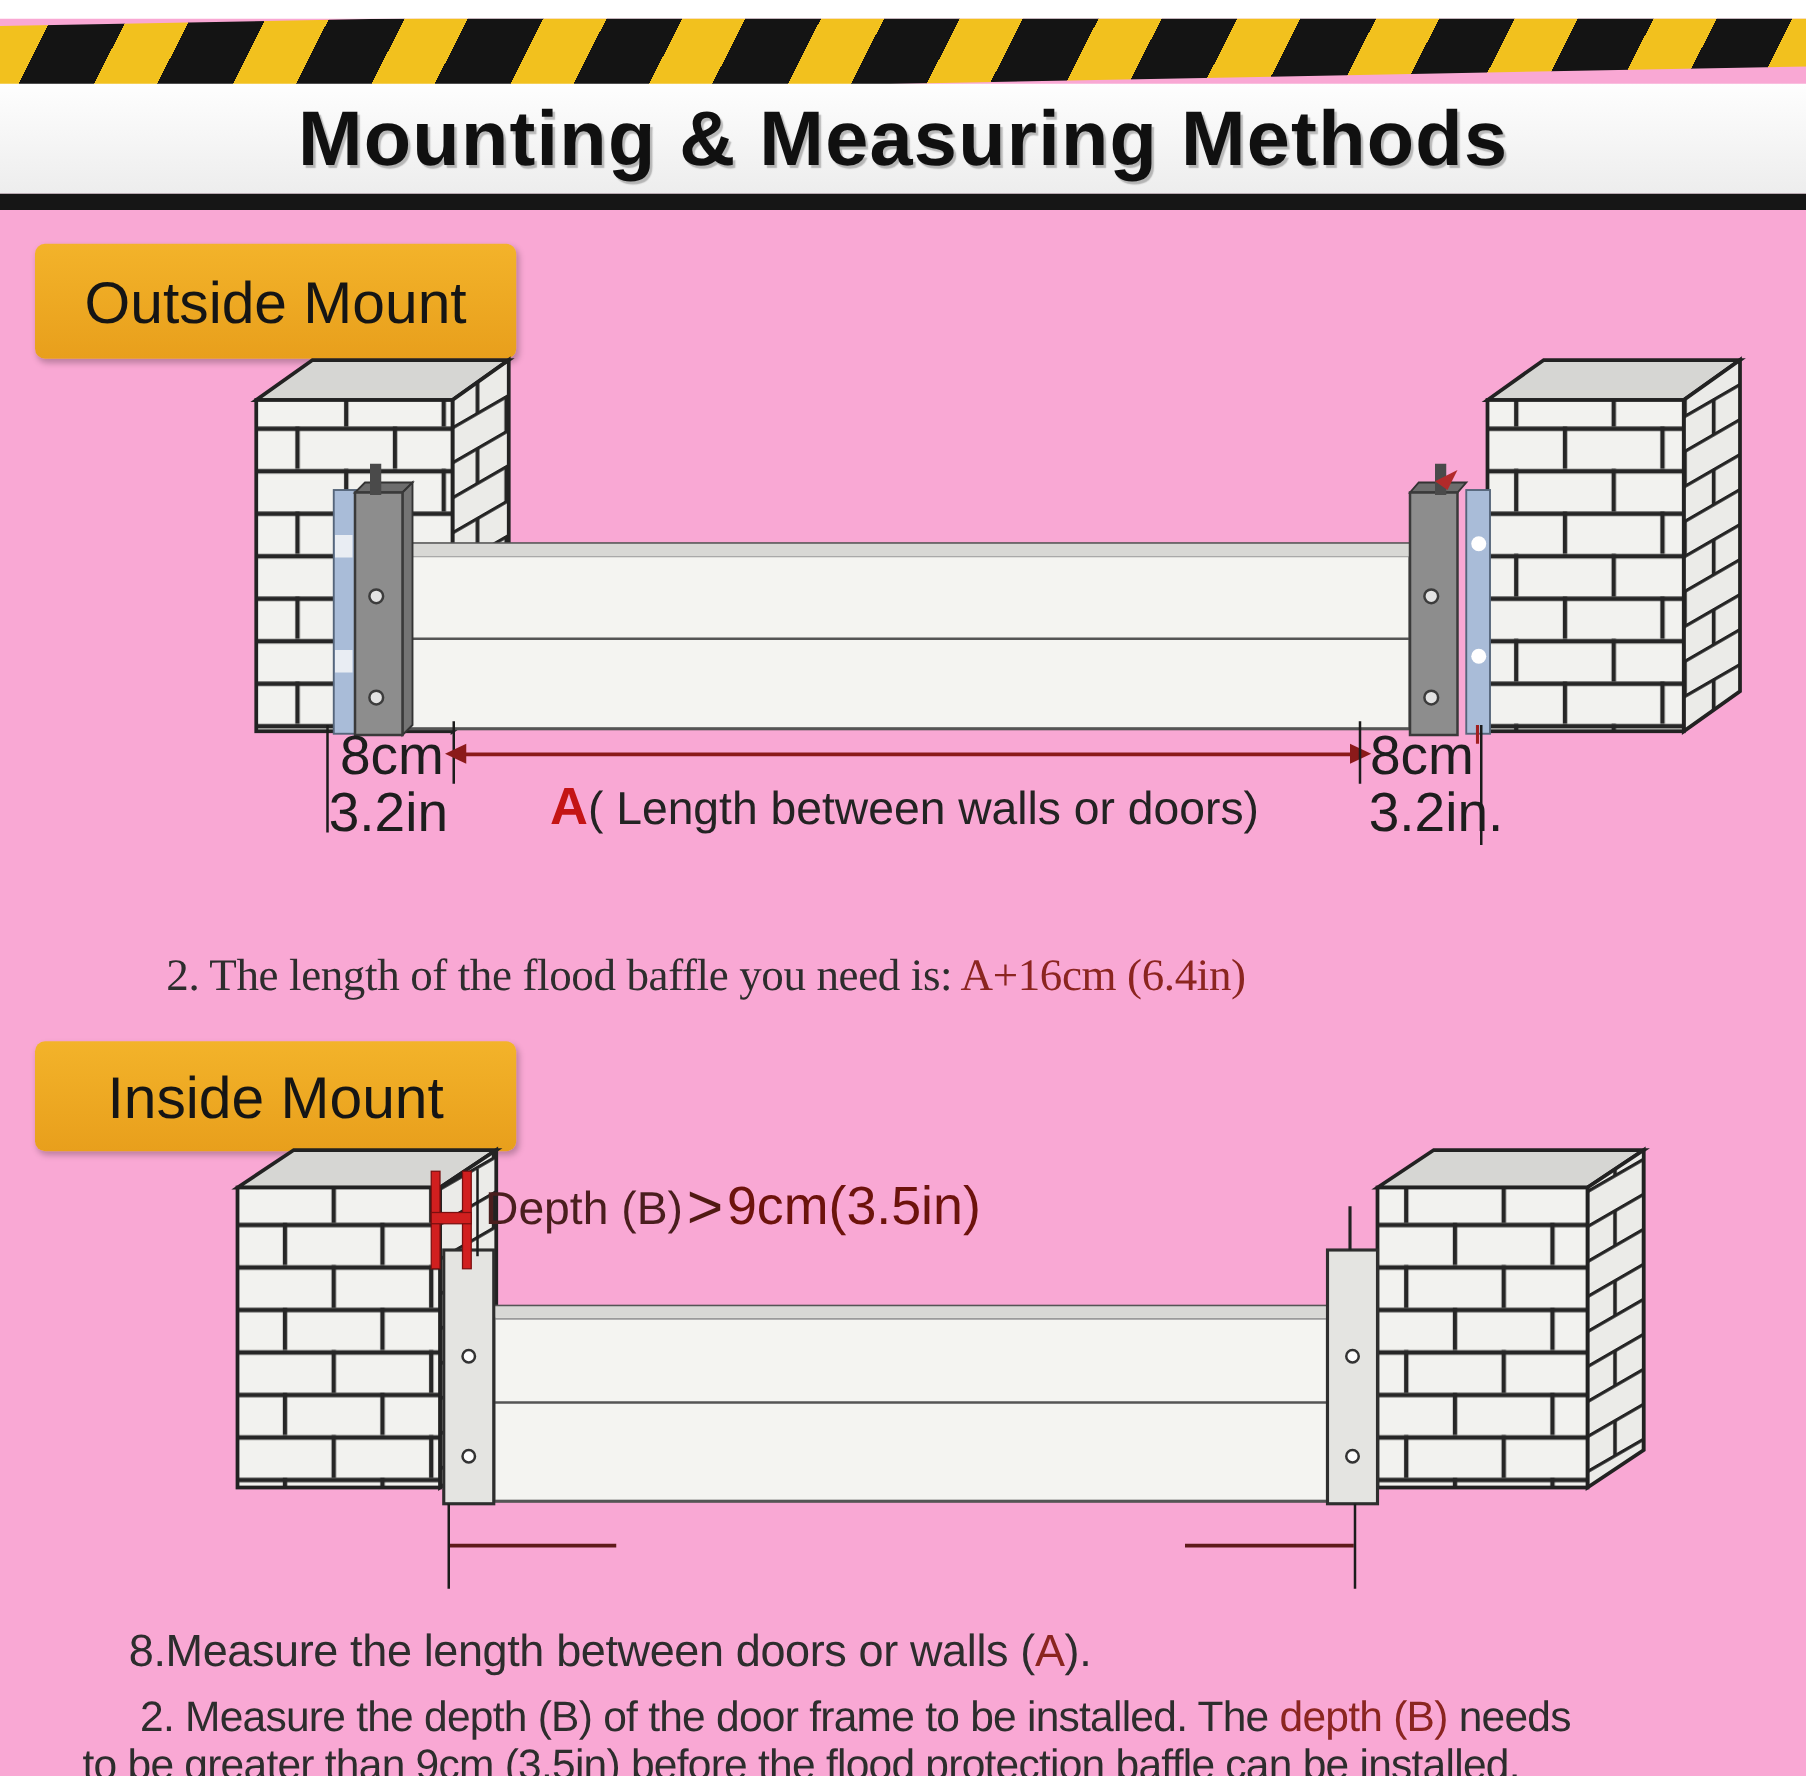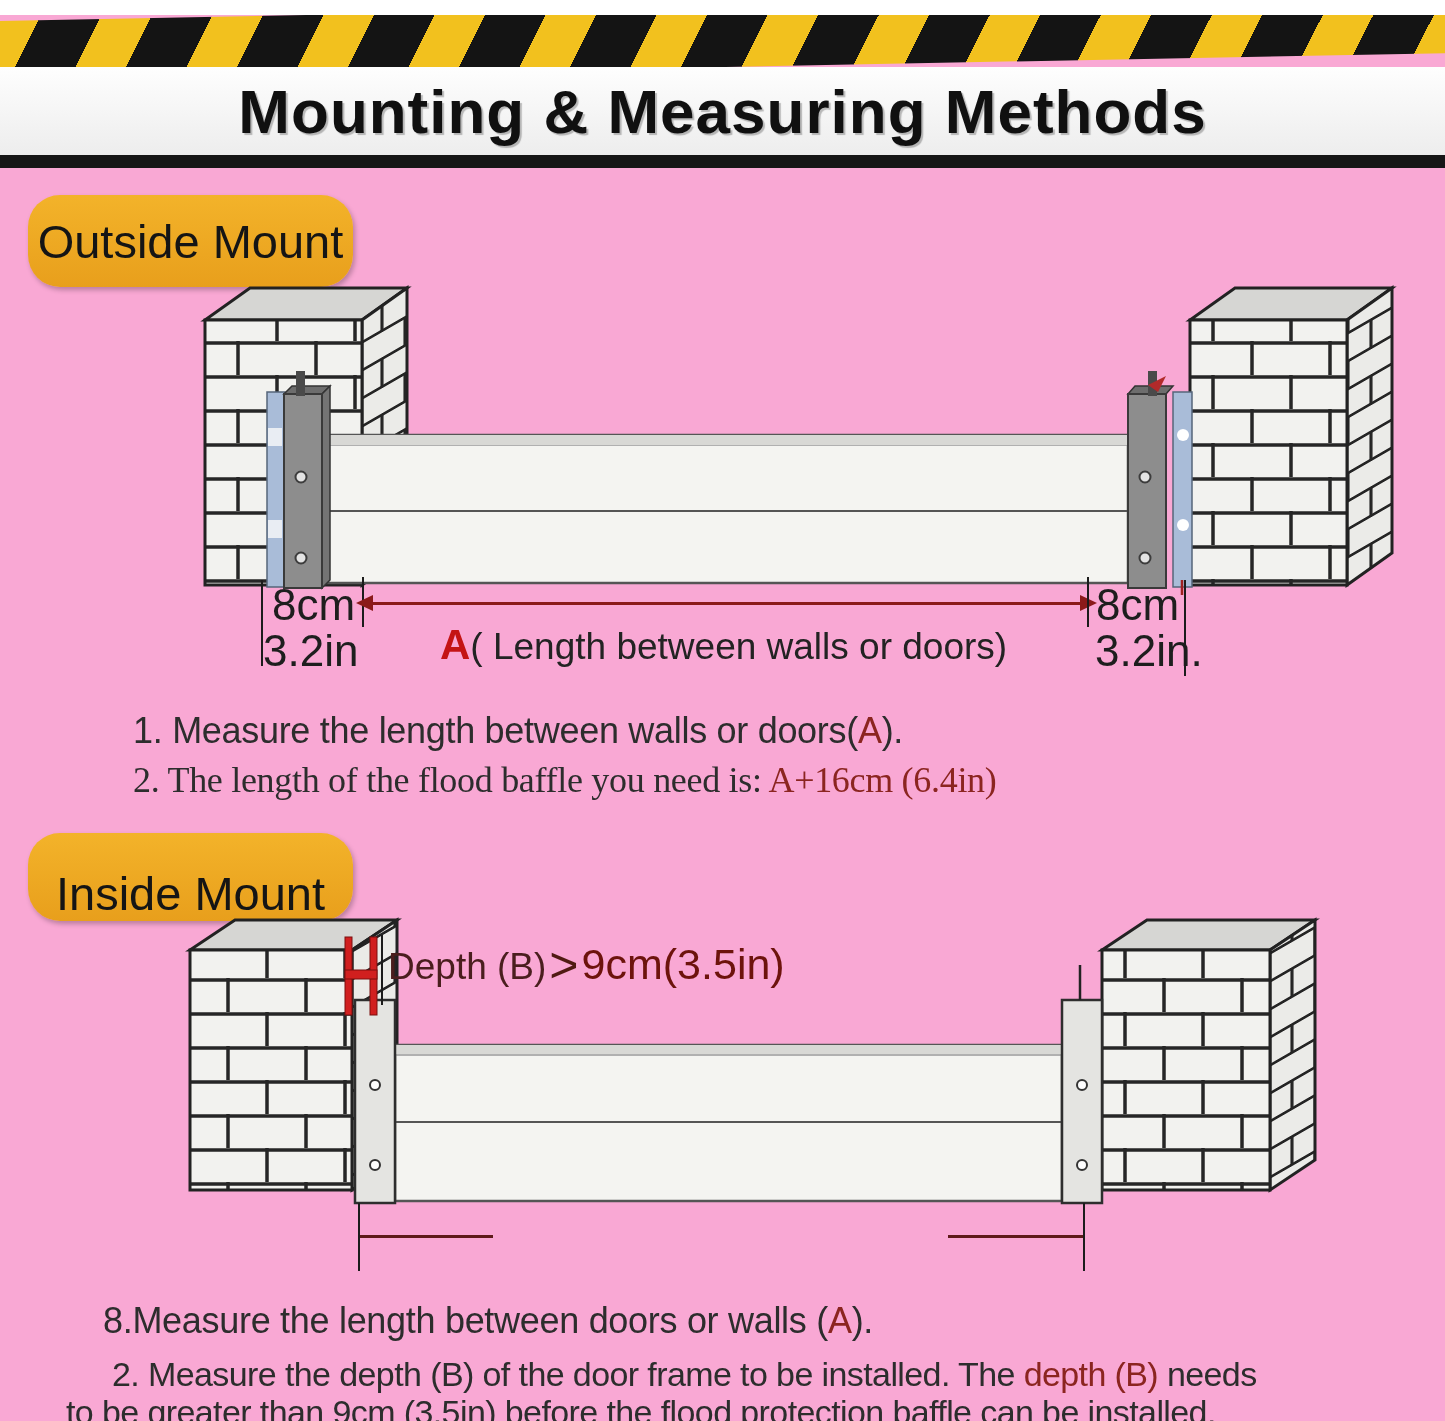--- a/index.html
+++ b/index.html
@@ -11,22 +11,22 @@
           transform:rotate(-1.1deg);
           background:repeating-linear-gradient(118deg,#f2c11e 0 45px,#141414 45px 99px);}
   .titleband{position:absolute;left:0;top:52px;width:1445px;height:88px;
              background:linear-gradient(#fefefe,#ededed);
              display:flex;align-items:center;justify-content:center;}
   .title{font-size:62px;font-weight:700;letter-spacing:1px;color:#101010;
          text-shadow:2px 2px 1px rgba(0,0,0,0.25);}
   .blackbar{position:absolute;left:0;top:140px;width:1445px;height:13px;background:#161616;}
 
   
-  .ylabel{position:absolute;width:325px;background:linear-gradient(#f3b32a,#e89f1c);
-          border-radius:32px;display:flex;align-items:center;justify-content:center;
+  .ylabel{position:absolute;width:385px;background:linear-gradient(#f3b32a,#e89f1c);
+          border-radius:8px;display:flex;align-items:center;justify-content:center;
           box-shadow:2px 3px 5px rgba(0,0,0,0.25);}
   .ylabel span{font-size:47px;color:#151515;}
 
   
   .vline{position:absolute;width:2px;background:#1c1c1c;}
   .redseg{position:absolute;height:3px;background:#5f1a1a;}
   .harrow{position:absolute;height:3px;background:#8b1a1a;}
   .harrow::before{content:"";position:absolute;left:-14px;top:-7px;
     border-top:8px solid transparent;border-bottom:8px solid transparent;border-right:17px solid #8b1a1a;}
   .harrow::after{content:"";position:absolute;right:-14px;top:-7px;
@@ -131,28 +131,25 @@
   <div class="harrow" style="left:370px;top:587px;width:713px;"></div>
   <div class="centerlbl" style="left:440px;top:606px;width:640px;">
     <span class="bigA">A</span><span>( Length between walls or doors)</span>
   </div>
 
   <div class="vline" style="left:1087px;top:562px;height:50px;"></div>
   <div class="dim" style="left:1096px;top:565px;">8cm</div>
   <div class="dim" style="left:1095px;top:611px;">3.2in.</div>
   <div class="vline" style="left:1184px;top:565px;height:96px;"></div>
 
-  <div class="t36" style="left:133px;top:695px;">
-    <span>1. Measure the length between walls or doors(</span><span class="red">A</span><span>).</span>
-  </div>
   <div class="t36" style="left:133px;top:744px;font-family:Liberation Serif, serif;">
     <span>2. The length of the flood baffle you need is: </span><span class="red">A+16cm (6.4in)</span>
   </div>
 
-  <div class="ylabel" style="left:28px;top:818px;height:88px;align-items:flex-end;">
+  <div class="ylabel" style="left:28px;top:818px;height:88px;">
     <span>Inside Mount</span>
   </div>
 
   <svg style="left:130px;top:895px;" width="1180" height="310" viewBox="0 0 1180 310">
 
     <g>
       <polygon points="60,40 222,40 267,10 105,10" fill="#d6d6d3" stroke="#222" stroke-width="3"></polygon>
       <polygon points="222,40 267,10 267,250 222,280" fill="url(#pbrickside)" stroke="#222" stroke-width="3"></polygon>
       <rect x="60" y="40" width="162" height="240" fill="url(#pbrick)" stroke="#222" stroke-width="3"></rect>
     </g>

